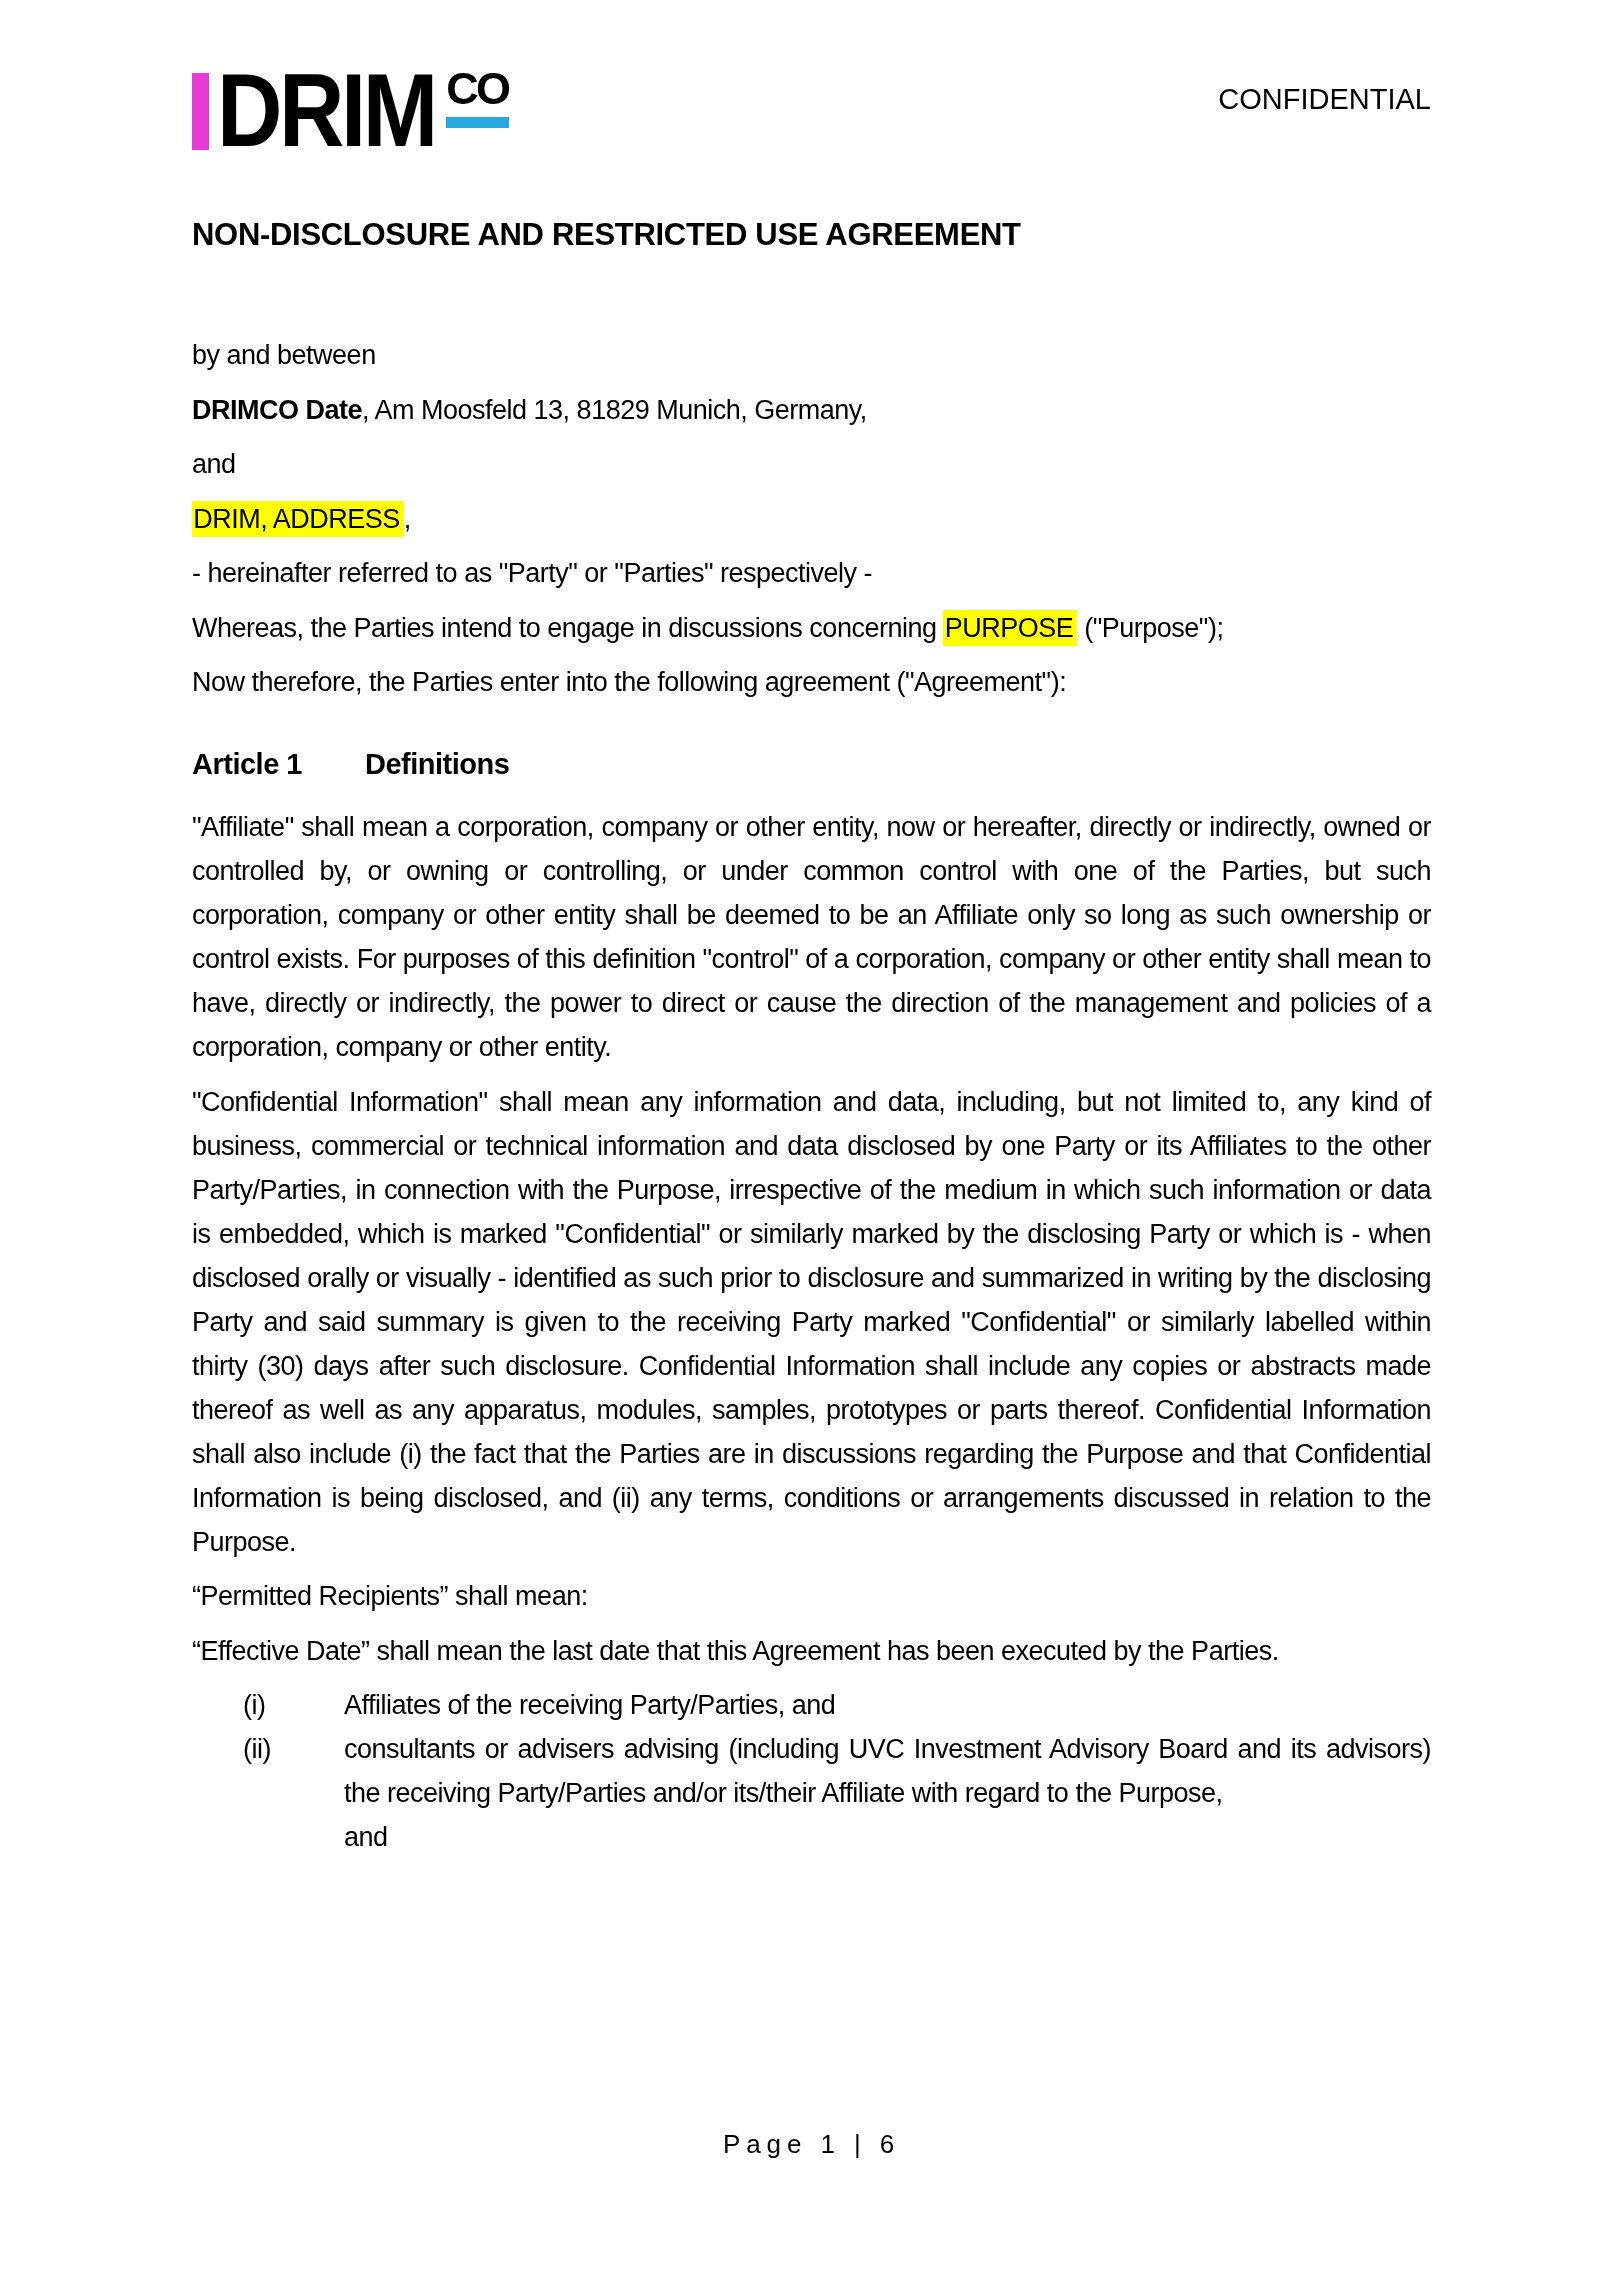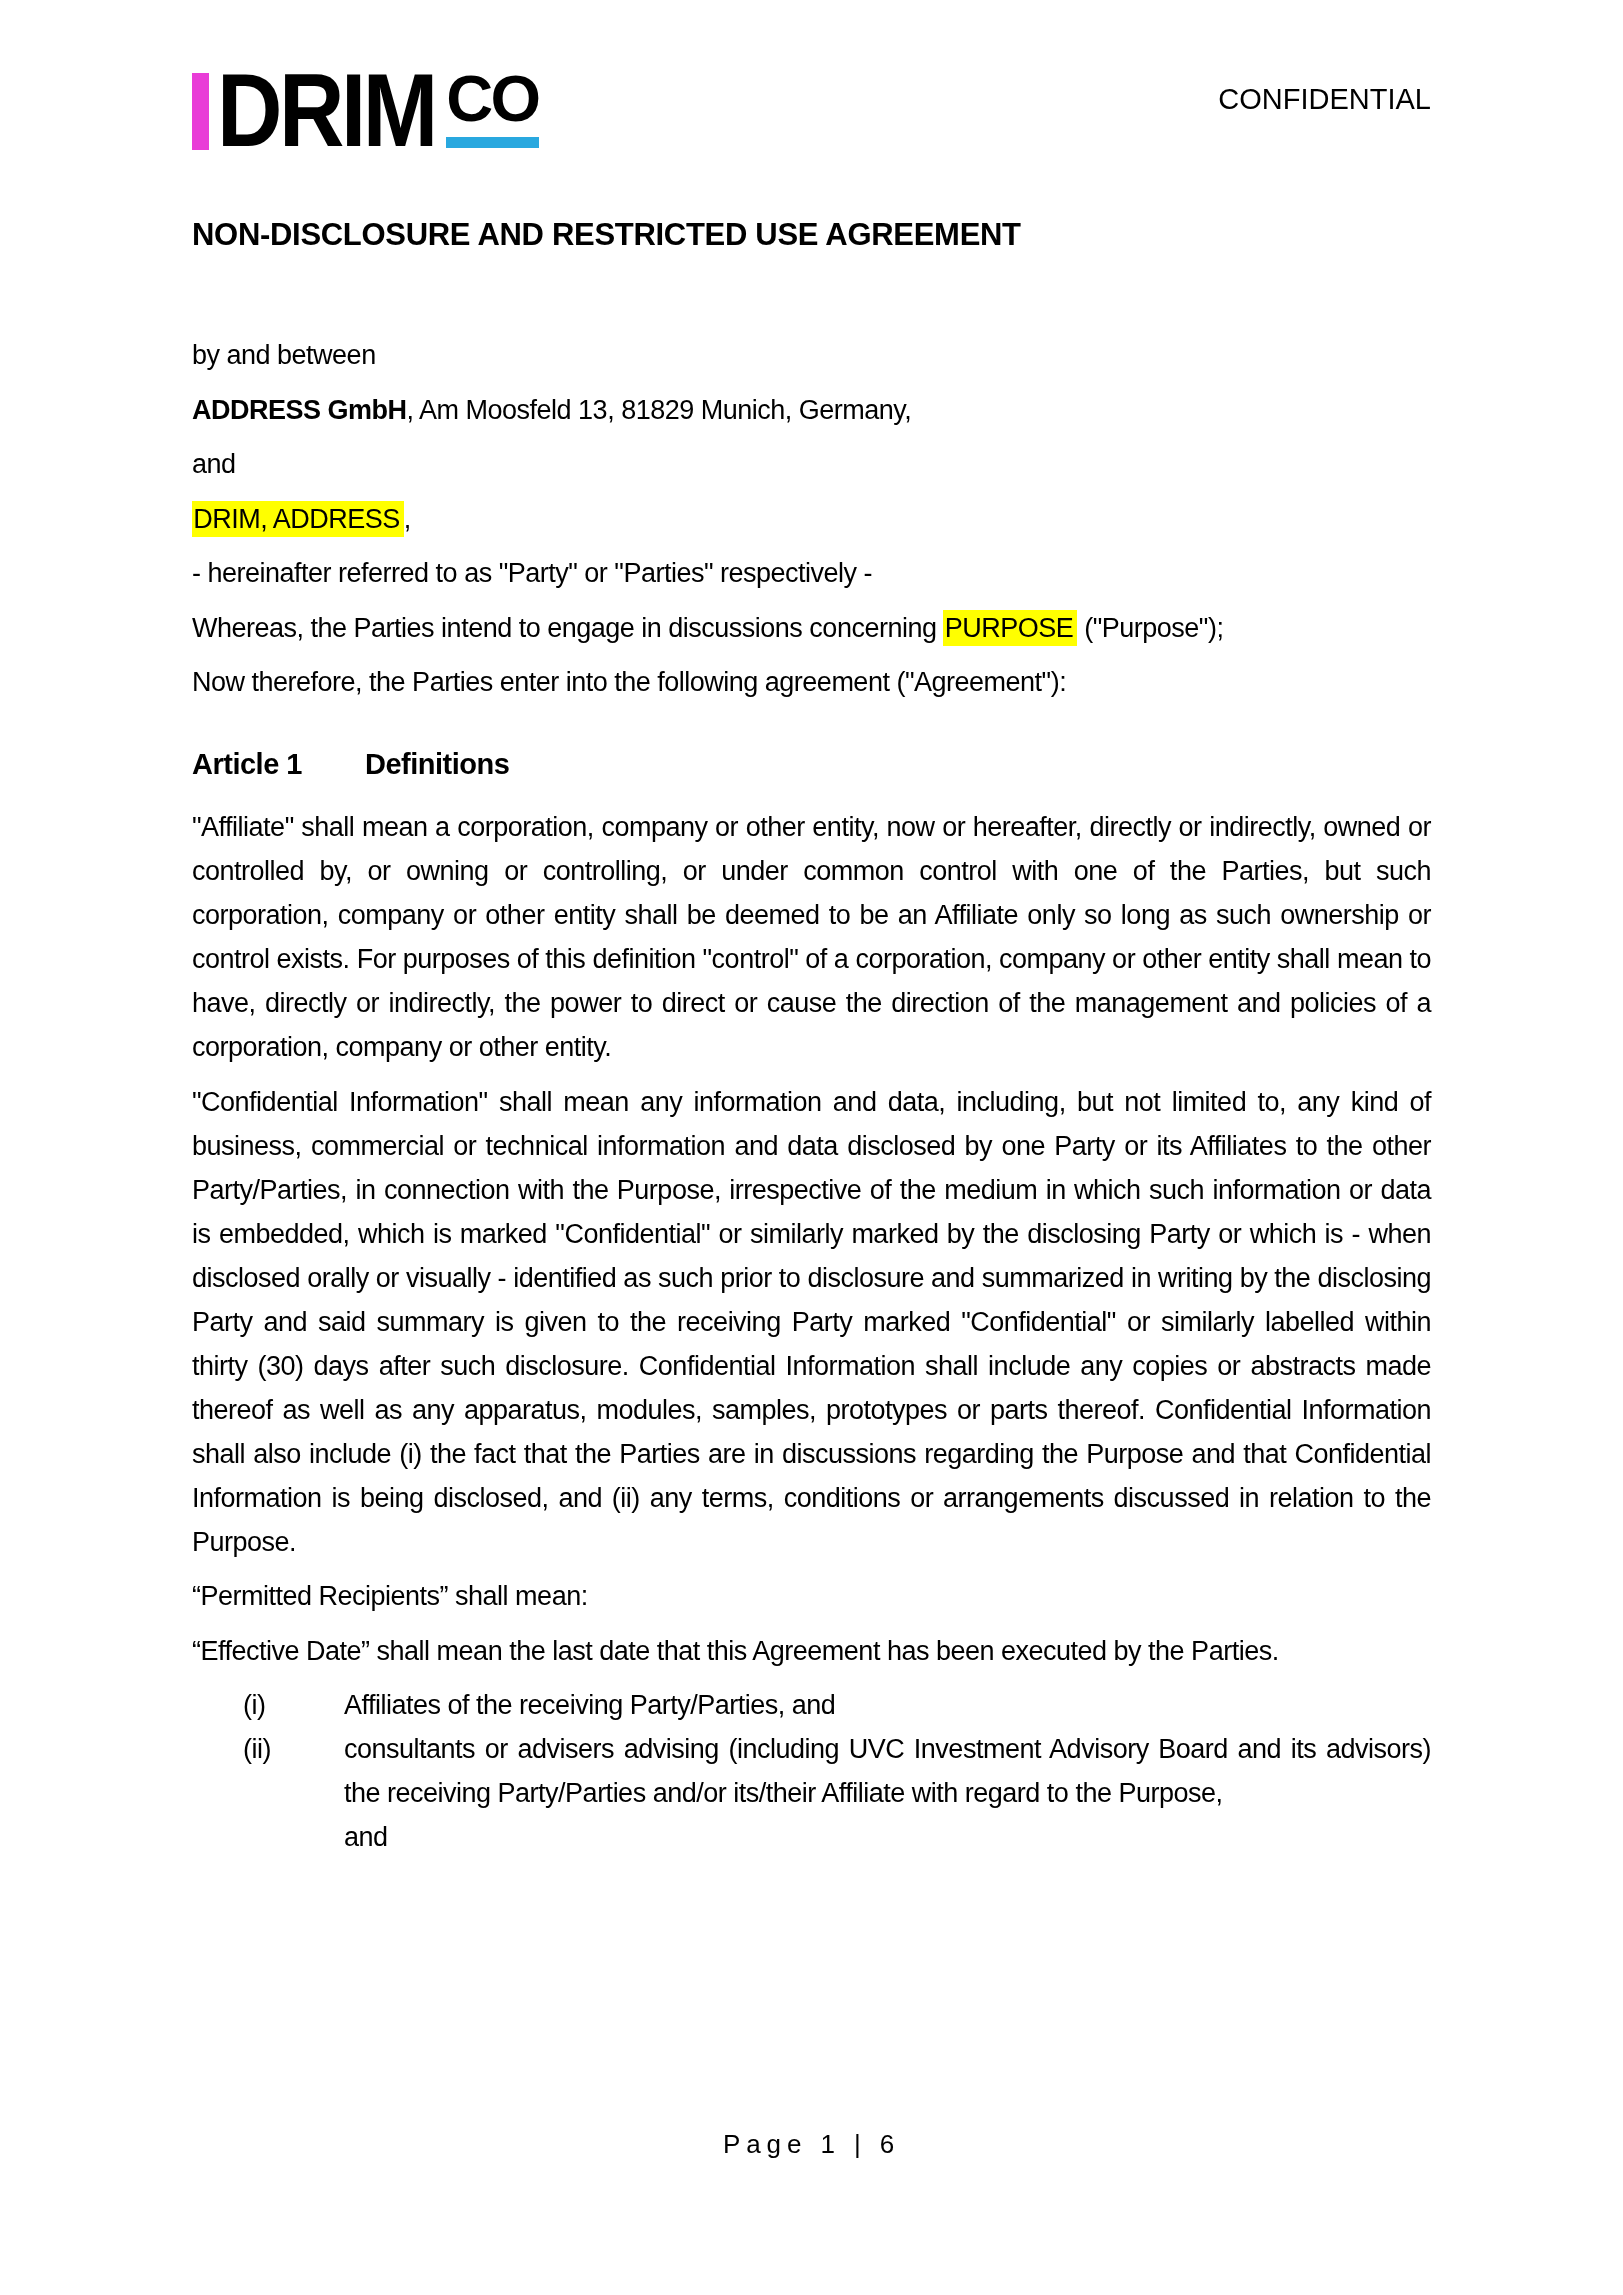--- a/index.html
+++ b/index.html
@@ -41,21 +41,21 @@
     font-size: 103px;
     line-height: 1;
     font-weight: 900;
     letter-spacing: -3.9px;
     transform: scaleX(0.88);
     transform-origin: left top;
   }
   .logo-co-wrap { display: inline-block; margin-top: 6.5px; margin-left: -18.3px; }
   .logo-co {
     display: block;
-    font-size: 65px;
+    font-size: 45px;
     line-height: 1;
     font-weight: 900;
     letter-spacing: -2.6px;
   }
   .logo-co-underline {
     height: 11px;
     background: var(--logo-underline);
     margin-top: 6.5px;
   }
   .confidential {
@@ -122,21 +122,21 @@
     </div>
     <div class="confidential">CONFIDENTIAL</div>
   </div>
 
   <h1 class="doc-title">NON-DISCLOSURE AND RESTRICTED USE AGREEMENT</h1>
 
   <div class="body">
 
     <p>by and between</p>
 
-    <p><strong>ADDRESS GmbH</strong><span>, Am Moosfeld 13, 81829 Munich, Germany,</span></p>
+    <p><strong>DRIMCO Date</strong><span>, Am Moosfeld 13, 81829 Munich, Germany,</span></p>
 
     <p>and</p>
 
     <p><mark class="hl">DRIM, ADDRESS</mark><span>,</span></p>
 
     <p>- hereinafter referred to as "Party" or "Parties" respectively -</p>
 
     <p><span>Whereas, the Parties intend to engage in discussions concerning </span><mark class="hl">PURPOSE</mark><span> ("Purpose");</span></p>
 
 

